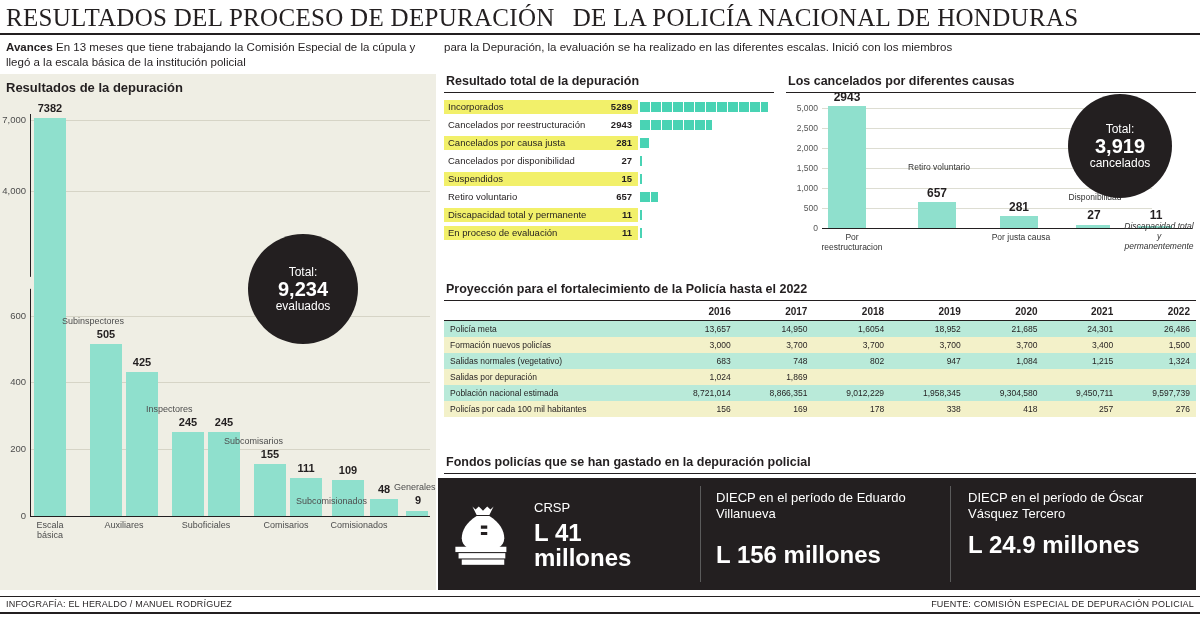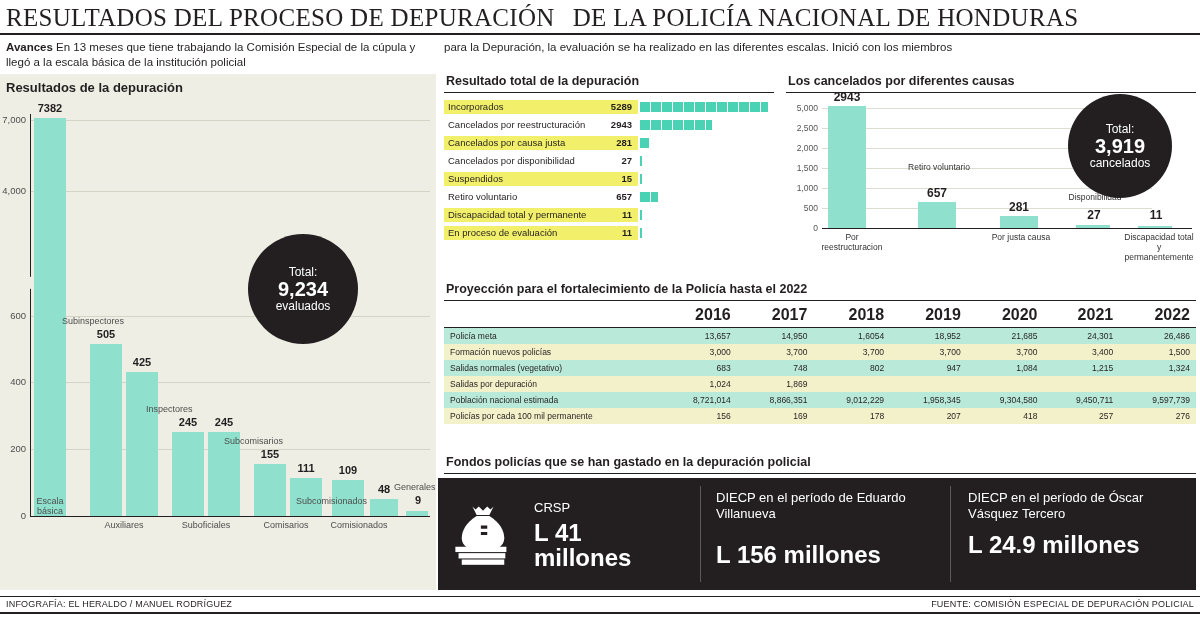--- a/index.html
+++ b/index.html
@@ -88,21 +88,21 @@
   .lc-val { position:absolute; font-size:12px; font-weight:bold; text-align:center; }
   .lc-cat { position:absolute; font-size:8.5px; color:#333; text-align:center; line-height:10px; }
   .lc-note { position:absolute; font-size:8.5px; color:#333; text-align:center; line-height:10px; }
   .lc-axis { position:absolute; background:#231f20; }
 
   
   .proj { position:absolute; left:444px; top:282px; width:752px; }
   .proj .sec-title { position:absolute; left:2px; top:0; }
   .proj-rule { position:absolute; left:0; top:18px; width:752px; height:1px; background:#231f20; }
   table.proj-tbl { position:absolute; top:22px; left:0; width:752px; border-collapse:collapse; font-size:8.5px; }
-  table.proj-tbl th { font-size:16px; font-weight:bold; text-align:right; padding:2px 6px 3px 2px; border-bottom:1px solid #231f20; }
+  table.proj-tbl th { font-size:10px; font-weight:bold; text-align:right; padding:2px 6px 3px 2px; border-bottom:1px solid #231f20; }
   table.proj-tbl th.first { text-align:left; }
   table.proj-tbl td { padding:3px 6px 3px 4px; text-align:right; }
   table.proj-tbl td.first { text-align:left; padding-left:6px; }
   table.proj-tbl tr.odd td { background:#b9ead9; }
   table.proj-tbl tr.even td { background:#f3f1c9; }
 
   
   .fondos-title { position:absolute; left:446px; top:455px; font-size:12.5px; font-weight:bold; }
   .fondos-rule { position:absolute; left:444px; top:473px; width:752px; height:1px; background:#231f20; }
   .fondos { position:absolute; left:438px; top:478px; width:758px; height:112px; background:#231f20; color:#ffffff; }
@@ -185,21 +185,21 @@
     <div class="bar-val" style="left:322px; top:390px; width:52px;">109</div>
     <div class="bar-cat" style="left:296px; top:378px; width:100px; text-align:left;margin-top:44px;">Subcomisionados</div>
 
     <div class="bar" style="left:370px; top:425px; width:28px; height:17px;"></div>
     <div class="bar-val" style="left:360px; top:409px; width:48px;">48</div>
 
     <div class="bar" style="left:406px; top:437px; width:22px; height:5px;"></div>
     <div class="bar-val" style="left:400px; top:420px; width:36px;">9</div>
     <div class="bar-cat" style="left:394px; top:408px; width:50px; text-align:left;">Generales</div>
 
-    <div class="bar-cat" style="left:26px; top:422px; width:48px;">Escala básica</div>
+    <div class="bar-cat" style="left:26px; top:446px; width:48px;">Escala básica</div>
     <div class="bar-cat" style="left:86px; top:446px; width:76px;">Auxiliares</div>
     <div class="bar-cat" style="left:166px; top:446px; width:80px;">Suboficiales</div>
     <div class="bar-cat" style="left:246px; top:446px; width:80px;">Comisarios</div>
     <div class="bar-cat" style="left:314px; top:446px; width:90px;">Comisionados</div>
 
     <svg class="police-icon" viewBox="0 0 64 64">
       <path d="M32 6c-9 0-15 4-16.5 9.5h33C47 10 41 6 32 6z" fill="#231f20"></path>
       <rect x="12" y="15" width="40" height="6" rx="2" fill="#231f20"></rect>
       <circle cx="32" cy="31" r="9" fill="#231f20"></circle>
       <path d="M14 58c0-10 8-16 18-16s18 6 18 16z" fill="#231f20"></path>
@@ -322,21 +322,21 @@
     <div class="lc-bar" style="left:214px; top:142px; width:38px; height:12px;"></div>
     <div class="lc-val" style="left:202px; top:126px; width:62px;">281</div>
     <div class="lc-cat" style="left:200px; top:158px; width:70px;">Por justa causa</div>
 
     <div class="lc-bar" style="left:290px; top:151px; width:34px; height:3px;"></div>
     <div class="lc-val" style="left:280px; top:134px; width:56px;">27</div>
     <div class="lc-note" style="left:276px; top:118px; width:66px;">Disponibilidad</div>
 
     <div class="lc-bar" style="left:352px; top:152px; width:34px; height:2px;"></div>
     <div class="lc-val" style="left:342px; top:134px; width:56px;">11</div>
-    <div class="lc-cat" style="left:336px; top:158px; width:74px;">Discapacidad total y permanentemente</div>
+    <div class="lc-cat" style="left:336px; top:147px; width:74px;font-style:italic;">Discapacidad total y permanentemente</div>
 
     <div class="badge" style="left:282px; top:20px; width:104px; height:104px;">
       <div class="b1">Total:</div>
       <div class="b2">3,919</div>
       <div class="b3">cancelados</div>
     </div>
   </div>
 
   <div class="proj">
     <div class="sec-title">Proyección para el fortalecimiento de la Policía hasta el 2022</div>
@@ -399,25 +399,25 @@
           <td class="first">Población nacional estimada</td>
           <td>8,721,014</td>
           <td>8,866,351</td>
           <td>9,012,229</td>
           <td>1,958,345</td>
           <td>9,304,580</td>
           <td>9,450,711</td>
           <td>9,597,739</td>
         </tr>
         <tr class="even">
-          <td class="first">Policías por cada 100 mil permanente</td>
+          <td class="first">Policías por cada 100 mil habitantes</td>
           <td>156</td>
           <td>169</td>
           <td>178</td>
-          <td>207</td>
+          <td>338</td>
           <td>418</td>
           <td>257</td>
           <td>276</td>
         </tr>
       </tbody>
     </table>
   </div>
 
   <div class="fondos-title">Fondos policías que se han gastado en la depuración policial</div>
   <div class="fondos-rule"></div>

